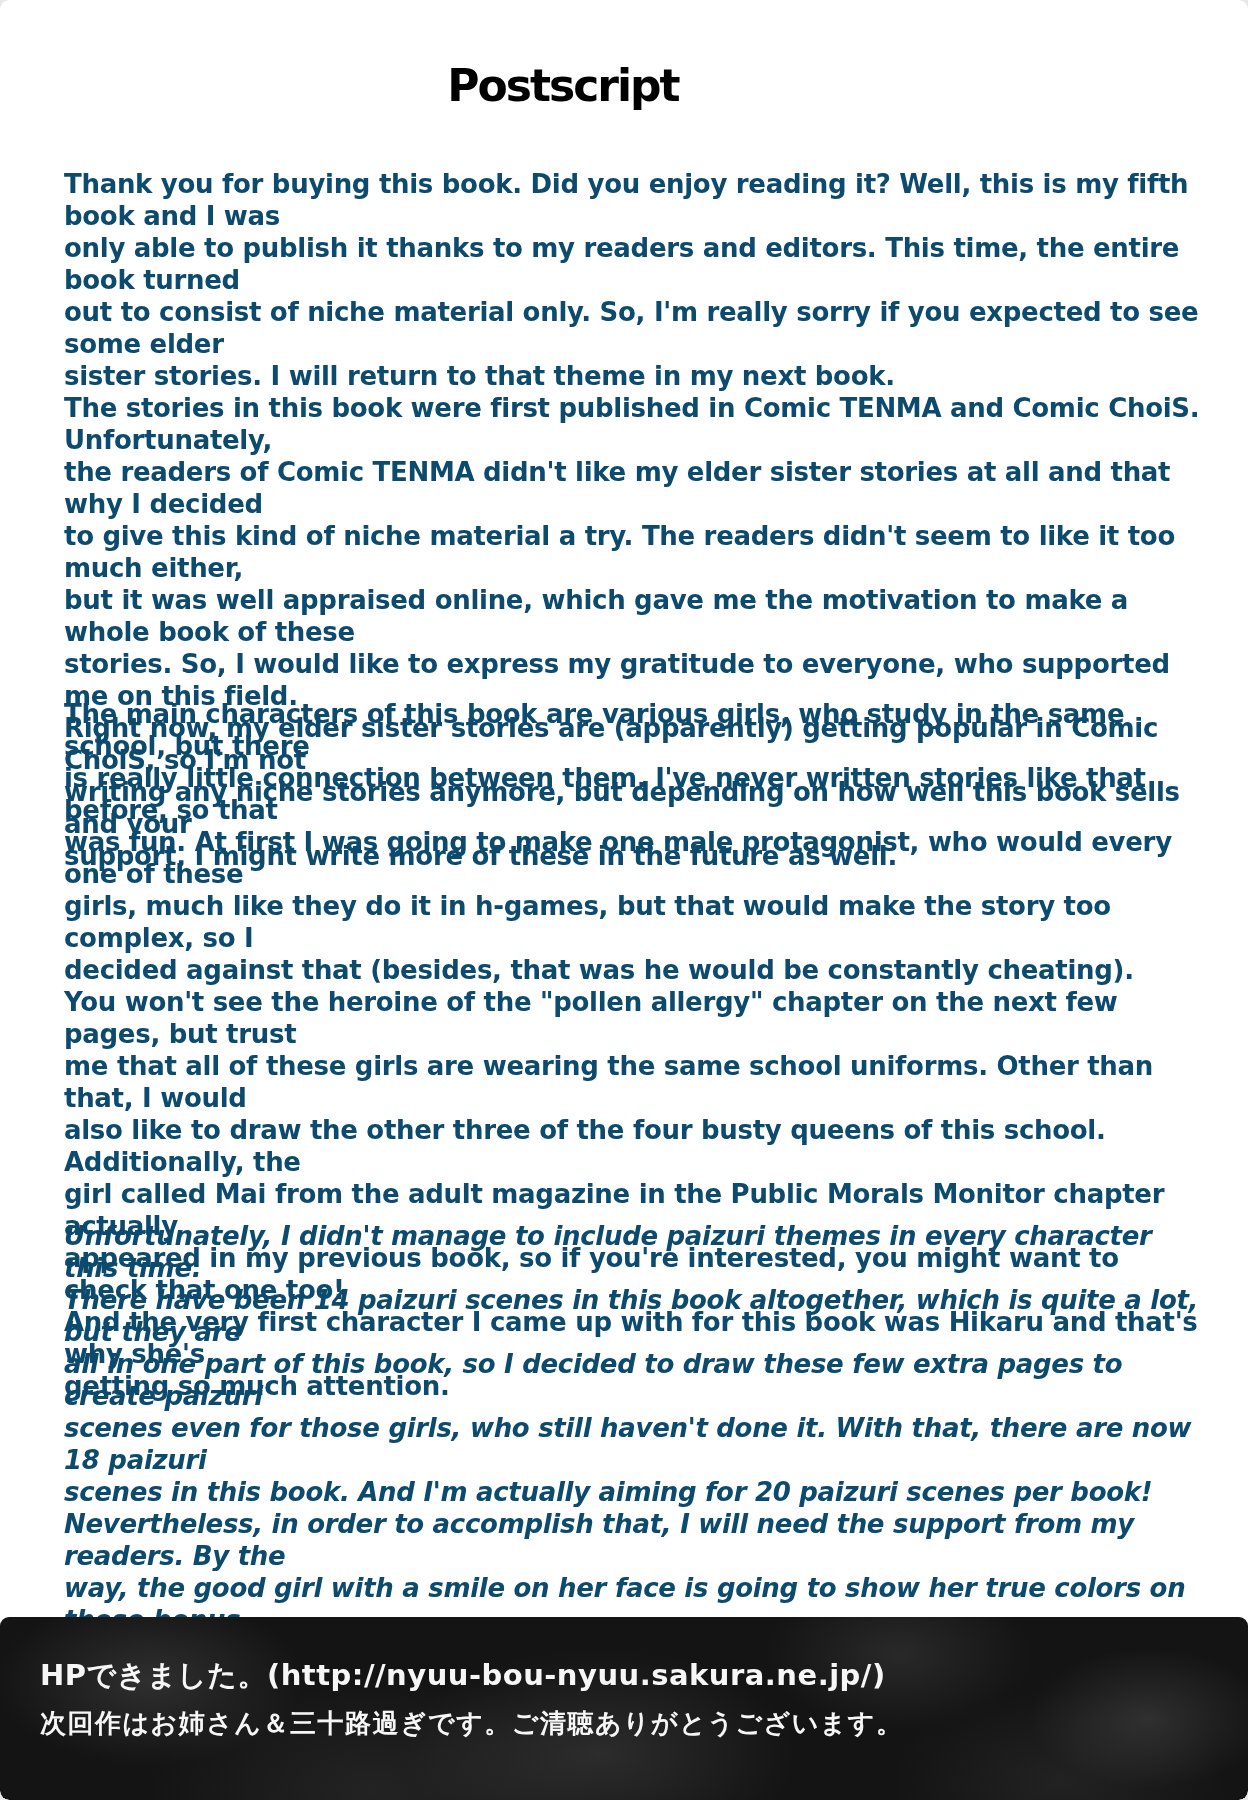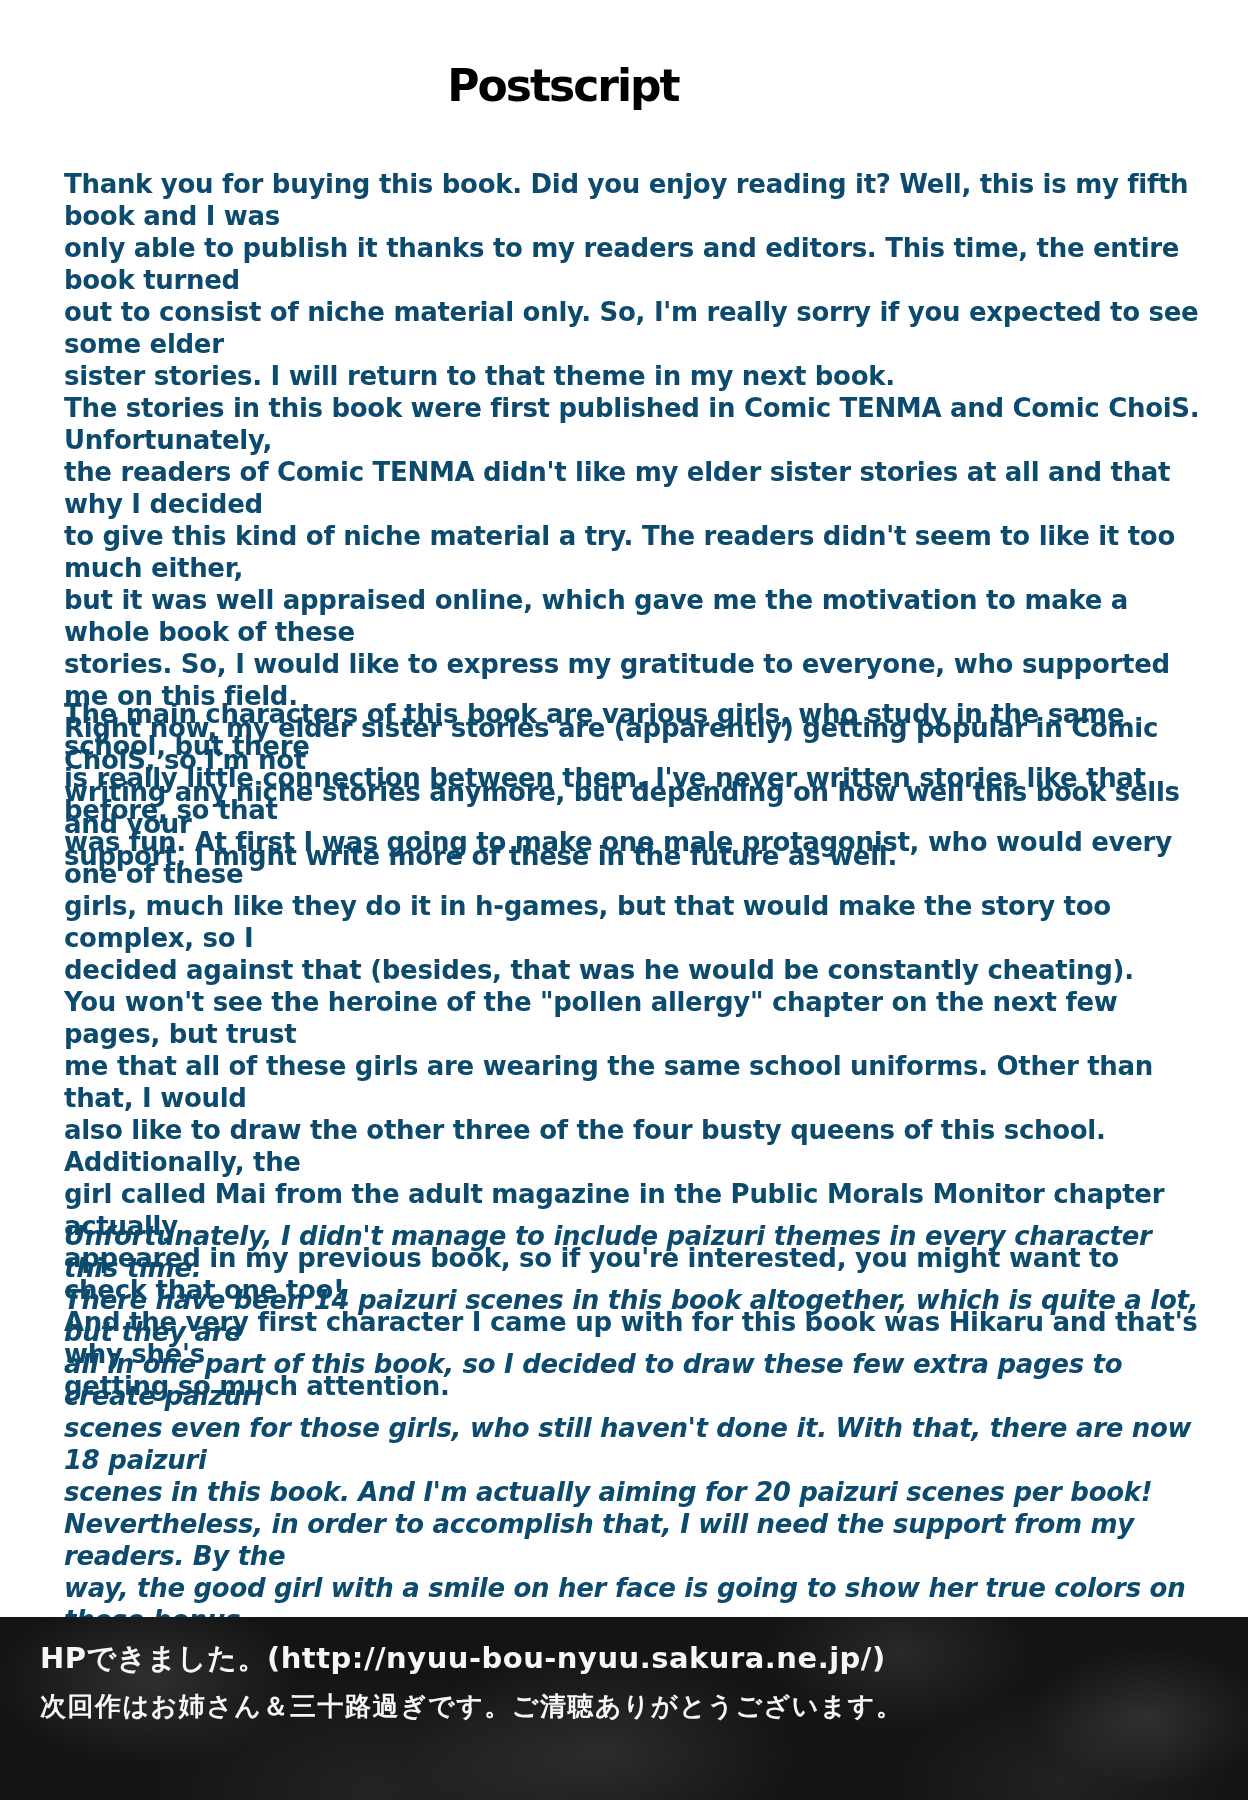--- a/index.html
+++ b/index.html
@@ -1,15 +1,15 @@
 <!DOCTYPE html>
 <html><head>
 <meta charset="utf-8">
 <style>
-  * { box-sizing: border-box; }
+  * { box-sizing: border-box; border-radius: 9px; }
   html, body { margin: 0; padding: 0; background: #e8e8e8; }
   .page {
     position: relative;
     width: 1248px;
     height: 1800px;
     margin: 0 auto;
     background: #ffffff;
     overflow: hidden;
     font-family: "DejaVu Sans", sans-serif;
     color: #0a0a0a;
@@ -49,21 +49,21 @@
     background-color: #141414;
     
     background-image:
       radial-gradient(ellipse 220px 120px at 12% 35%, rgba(110,110,110,0.30), transparent 70%),
       radial-gradient(ellipse 280px 150px at 48% 75%, rgba(130,130,130,0.22), transparent 70%),
       radial-gradient(ellipse 190px 110px at 72% 20%, rgba(95,95,95,0.28), transparent 70%),
       radial-gradient(ellipse 320px 170px at 30% 95%, rgba(70,70,70,0.30), transparent 70%),
       radial-gradient(ellipse 170px 100px at 92% 55%, rgba(140,140,140,0.22), transparent 70%),
       radial-gradient(ellipse 240px 130px at 85% 90%, rgba(60,60,60,0.35), transparent 70%);
     color: #f6f6f6;
-    padding: 27px 20px 0 40px;
+    padding: 44px 20px 0 40px;
   }
   .f-line {
     font-weight: bold;
     font-size: 26px;
     line-height: 1;
     margin-bottom: 20px;
     letter-spacing: 1.5px;
     white-space: nowrap;
   }
   .f-line.f1 { font-size: 29px; letter-spacing: 0.5px; }

